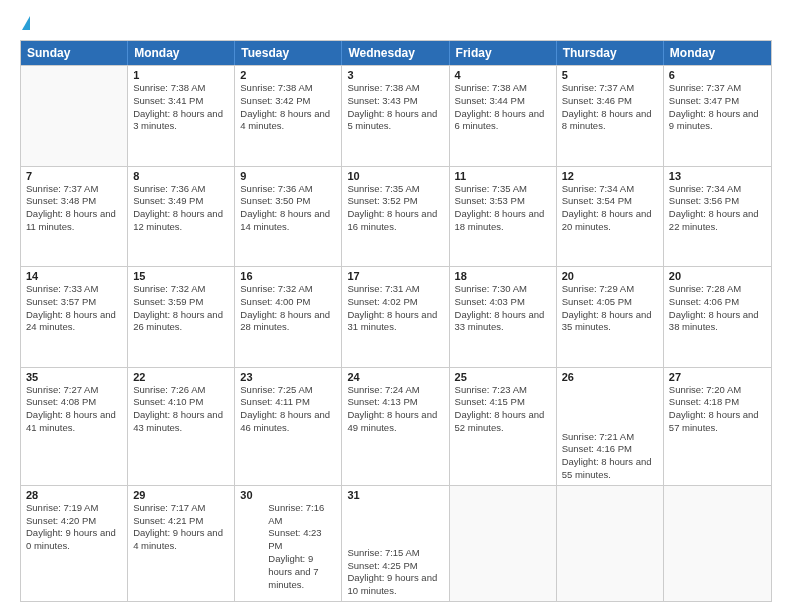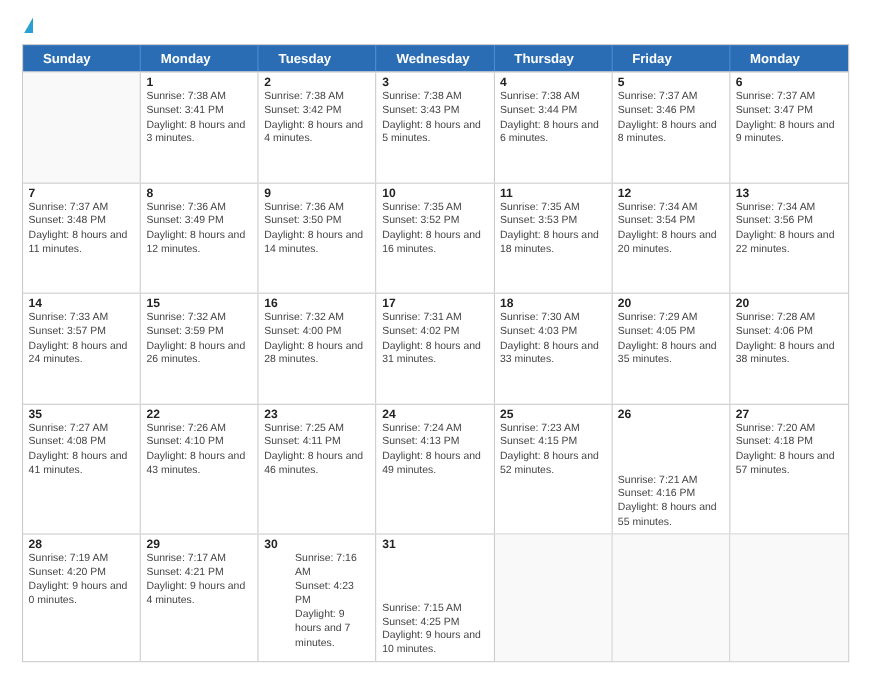--- a/index.html
+++ b/index.html
@@ -73,21 +73,20 @@
       grid-template-columns: repeat(7, 1fr);
       background: #2a6db5;
     }
     .cal-header-cell {
       color: #fff;
       font-size: 12px;
       font-weight: bold;
       padding: 5px 6px;
       text-align: left;
       border-right: 1px solid #4a8dd5;
-      margin-left: 12px;
     }
     .cal-header-cell:last-child {
       border-right: none;
     }
     .cal-body {
       flex: 1;
       display: flex;
       flex-direction: column;
     }
     .cal-row {
@@ -140,22 +139,22 @@
     </div>
   </div>
 
   <div class="calendar">
     <div class="cal-header">
 
     <div class="cal-header-cell">Sunday</div>
         <div class="cal-header-cell">Monday</div>
         <div class="cal-header-cell">Tuesday</div>
         <div class="cal-header-cell">Wednesday</div>
+        <div class="cal-header-cell">Friday</div>
         <div class="cal-header-cell">Thursday</div>
-        <div class="cal-header-cell">Friday</div>
         <div class="cal-header-cell">Monday</div>
       </div>
     <div class="cal-body">
 
     <div class="cal-row">
           <div class="cal-cell empty"></div>
           <div class="cal-cell">
             <div class="day-num">1</div>
             <div class="day-info" style="white-space: pre-line;">Sunrise: 7:38 AM
 Sunset: 3:41 PM

